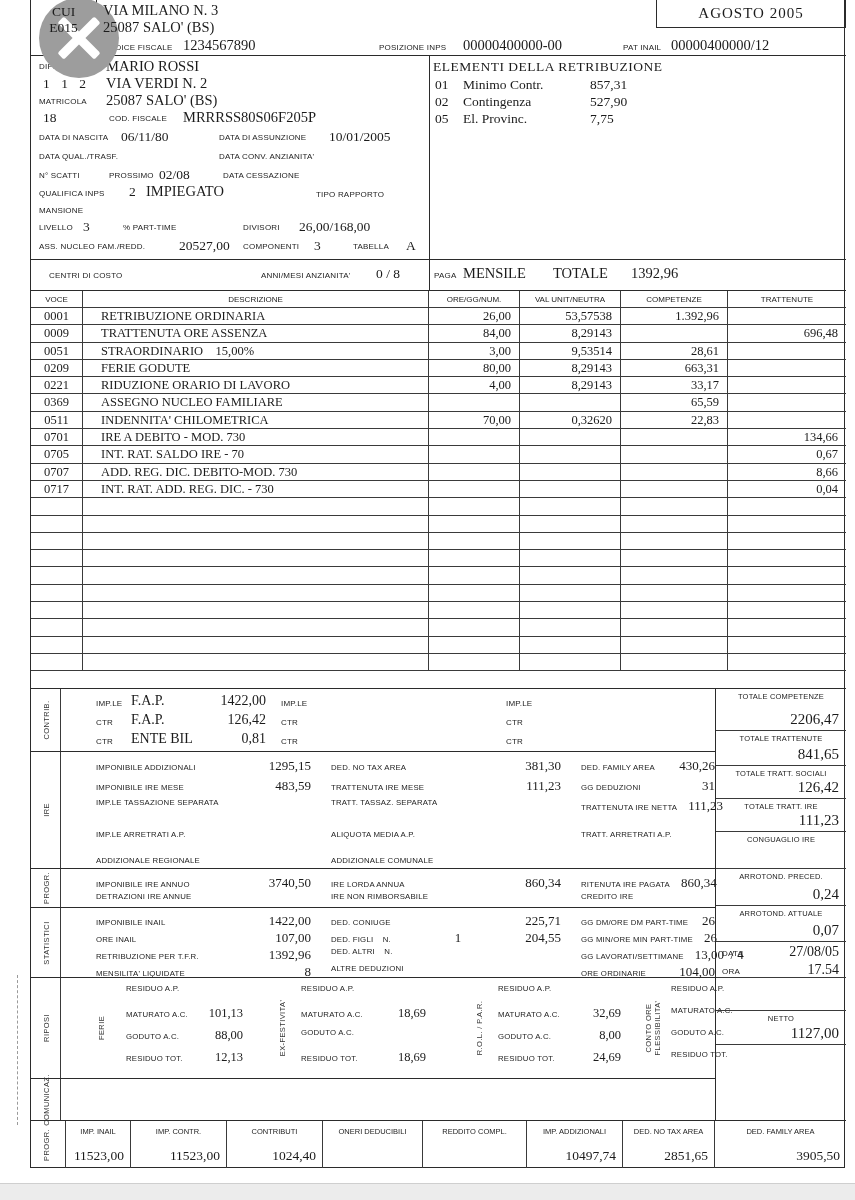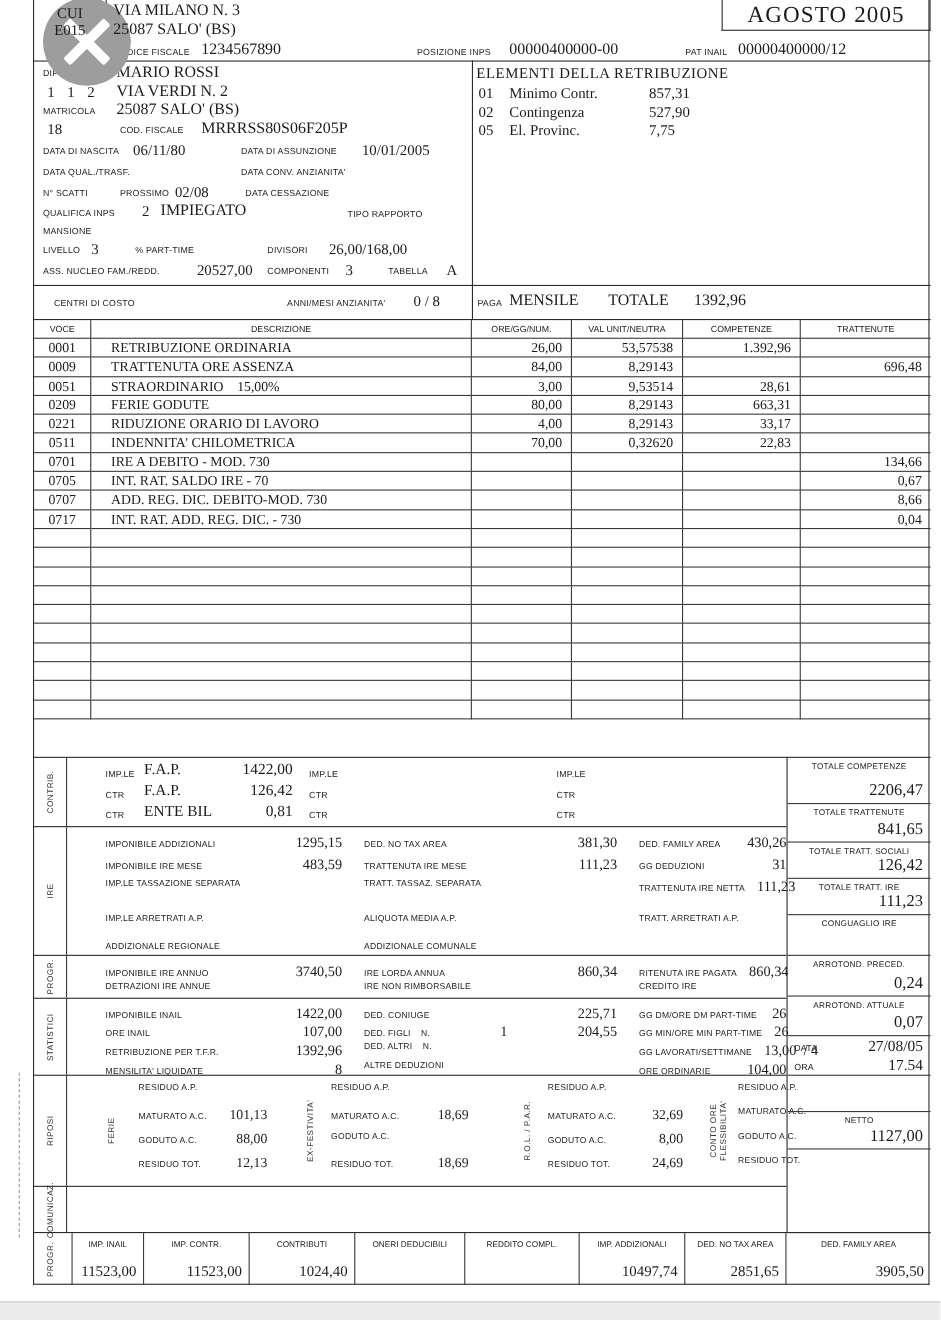--- a/index.html
+++ b/index.html
@@ -10,21 +10,21 @@
   .abs { position:absolute; }
   .sl { font-size:8px; letter-spacing:.2px; color:#222; white-space:nowrap; }
   .sv { font-family:"Liberation Serif",serif; font-size:13.5px; white-space:nowrap; }
   .sv-lg { font-family:"Liberation Serif",serif; font-size:14.5px; white-space:nowrap; }
   .z3 { z-index:3; }
   
   .hline { border-bottom:1px solid #2b2b2b; }
   .vline { border-left:1px solid #2b2b2b; }
   .period-box { position:absolute; left:625px; top:0; width:190px; height:28px;
     border:1px solid #2b2b2b; border-top:none; text-align:center; z-index:3; }
-  .period-box .sv-lg { font-size:21px; line-height:27px; letter-spacing:1px;margin-top:29px; }
+  .period-box .sv-lg { font-size:15px; line-height:27px; letter-spacing:1px;margin-top:29px; }
   
   .close-btn { position:absolute; left:8px; top:-2px; width:80px; height:80px; border-radius:50%;
     background:#9d9d9d; z-index:2; cursor:pointer; }
   .close-btn .bar { position:absolute; left:50%; top:50%; width:52px; height:9px; background:#fff; border-radius:2px; }
   .bar1 { transform:translate(-50%,-50%) rotate(45deg); }
   .bar2 { transform:translate(-50%,-50%) rotate(-45deg); }
   
   .vtable { position:absolute; left:0; top:290px; width:815px; border-top:1px solid #2b2b2b; }
   .trow { display:grid; grid-template-columns:52px 346px 91px 101px 107px 118px; }
   .trow > div { border-right:1px solid #3a3a3a; border-bottom:1px solid #3a3a3a; overflow:hidden; white-space:nowrap; }
@@ -200,20 +200,28 @@
         </div>
         <div class="trow">
           <div class="td c">0221</div>
           <div class="td l">RIDUZIONE ORARIO DI LAVORO</div>
           <div class="td r">4,00</div>
           <div class="td r">8,29143</div>
           <div class="td r">33,17</div>
           <div class="td r"></div>
         </div>
         <div class="trow">
+          <div class="td c">0369</div>
+          <div class="td l">ASSEGNO NUCLEO FAMILIARE</div>
+          <div class="td r"></div>
+          <div class="td r"></div>
+          <div class="td r">65,59</div>
+          <div class="td r"></div>
+        </div>
+        <div class="trow">
           <div class="td c">0511</div>
           <div class="td l">INDENNITA' CHILOMETRICA</div>
           <div class="td r">70,00</div>
           <div class="td r">0,32620</div>
           <div class="td r">22,83</div>
           <div class="td r"></div>
         </div>
         <div class="trow">
           <div class="td c">0701</div>
           <div class="td l">IRE A DEBITO - MOD. 730</div>

